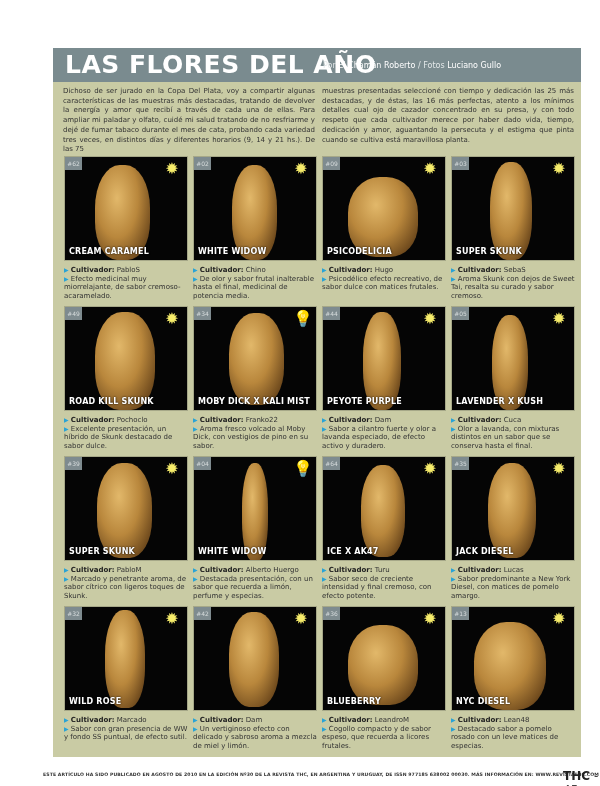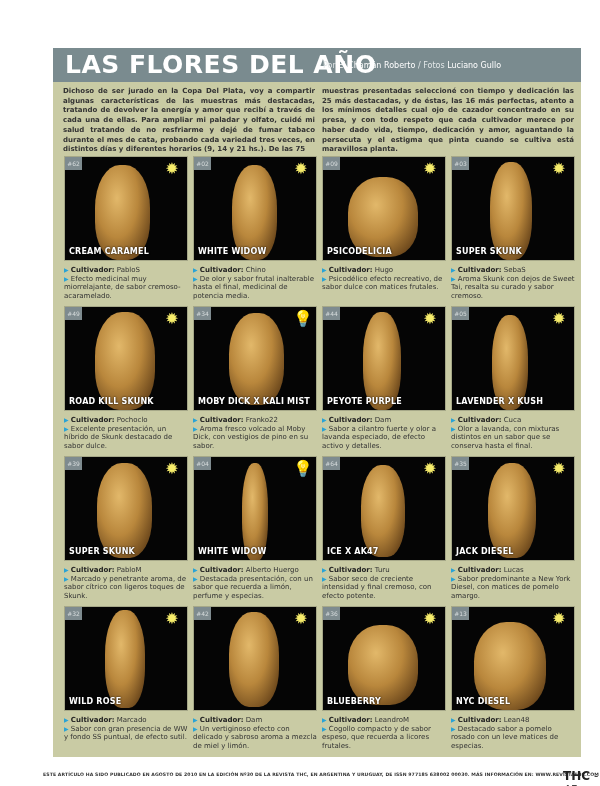--- a/index.html
+++ b/index.html
@@ -5,21 +5,21 @@
   html, body { margin:0; padding:0; }
   body { width:600px; height:786px; background:#ffffff; position:relative; overflow:hidden;
          font-family:"DejaVu Sans", sans-serif; }
   .panel { position:absolute; left:53px; top:48px; width:528px; height:709px; background:#c9cba4; }
   .header { position:absolute; left:0; top:0; width:528px; height:34px; background:#7a8b8f; }
   .title { position:absolute; left:12px; top:3px; font-family:"DejaVu Sans", sans-serif; font-weight:bold;
            font-size:25px; letter-spacing:0.5px; color:#ffffff; line-height:28px; }
   .byline { position:absolute; left:270px; top:13px; font-size:8px; color:#e3e8e9; }
   .byline b { color:#ffffff; font-weight:normal; }
   .intro { position:absolute; top:39px; width:252px; font-family:"DejaVu Sans", sans-serif; font-size:7px;
-           line-height:9.7px; color:#333; text-align:justify;font-weight:bold; }
+           line-height:9.7px; color:#333; text-align:justify; }
   .intro.l { left:10px; } .intro.r { left:269px; }
   .grid { position:absolute; left:11px; top:108px; }
   .card { position:absolute; width:122px; }
   .photo { position:relative; width:122px; height:103px; background:#050505; border:1px solid #a6a888; overflow:hidden; }
   .bud { position:absolute; border-radius:45% 45% 40% 40%;
          background:radial-gradient(ellipse at 40% 35%, #e2b86a 0%, #b9873c 45%, #6f4a1d 80%, rgba(0,0,0,0) 100%); }
   .num { position:absolute; left:0; top:0; width:17px; height:13px; background:#7e8b8f; color:#d7dcdd;
          font-size:6px; line-height:13px; text-align:center; }
   .sun { position:absolute; right:7px; top:4px; width:16px; height:16px; color:#f6ec6a; font-size:16px; line-height:16px; text-align:center; }
   .name { position:absolute; left:4px; bottom:4px; color:#ffffff; font-weight:bold; font-size:8px; letter-spacing:0.2px;
@@ -101,21 +101,21 @@
         </div>
         <div class="desc"><span class="tri">▶</span> <b>Cultivador:</b> <span>Franko22</span><br><span class="tri">▶</span> <span>Aroma fresco volcado al Moby Dick, con vestigios de pino en su sabor.</span></div>
       </div>
       <div class="card" style="left: 258px; top: 150px;">
         <div class="photo">
           <div class="bud" style="left:40px;top:5px;width:38px;height:98px"></div>
           <div class="num">#44</div>
           <div class="sun">✹</div>
           <div class="name">PEYOTE PURPLE</div>
         </div>
-        <div class="desc"><span class="tri">▶</span> <b>Cultivador:</b> <span>Dam</span><br><span class="tri">▶</span> <span>Sabor a cilantro fuerte y olor a lavanda especiado, de efecto activo y detalles.</span></div>
+        <div class="desc"><span class="tri">▶</span> <b>Cultivador:</b> <span>Dam</span><br><span class="tri">▶</span> <span>Sabor a cilantro fuerte y olor a lavanda especiado, de efecto activo y duradero.</span></div>
       </div>
       <div class="card" style="left: 387px; top: 150px;">
         <div class="photo">
           <div class="bud" style="left:40px;top:8px;width:36px;height:95px"></div>
           <div class="num">#05</div>
           <div class="sun">✹</div>
           <div class="name">LAVENDER X KUSH</div>
         </div>
         <div class="desc"><span class="tri">▶</span> <b>Cultivador:</b> <span>Cuca</span><br><span class="tri">▶</span> <span>Olor a lavanda, con mixturas distintos en un sabor que se conserva hasta el final.</span></div>
       </div>

